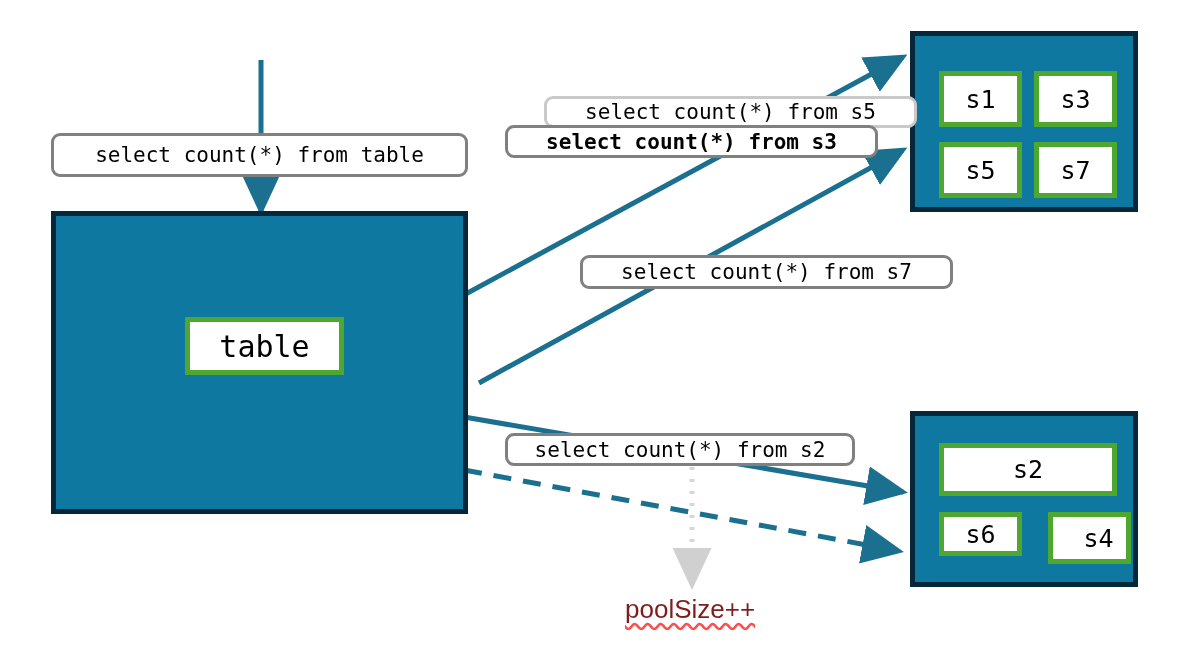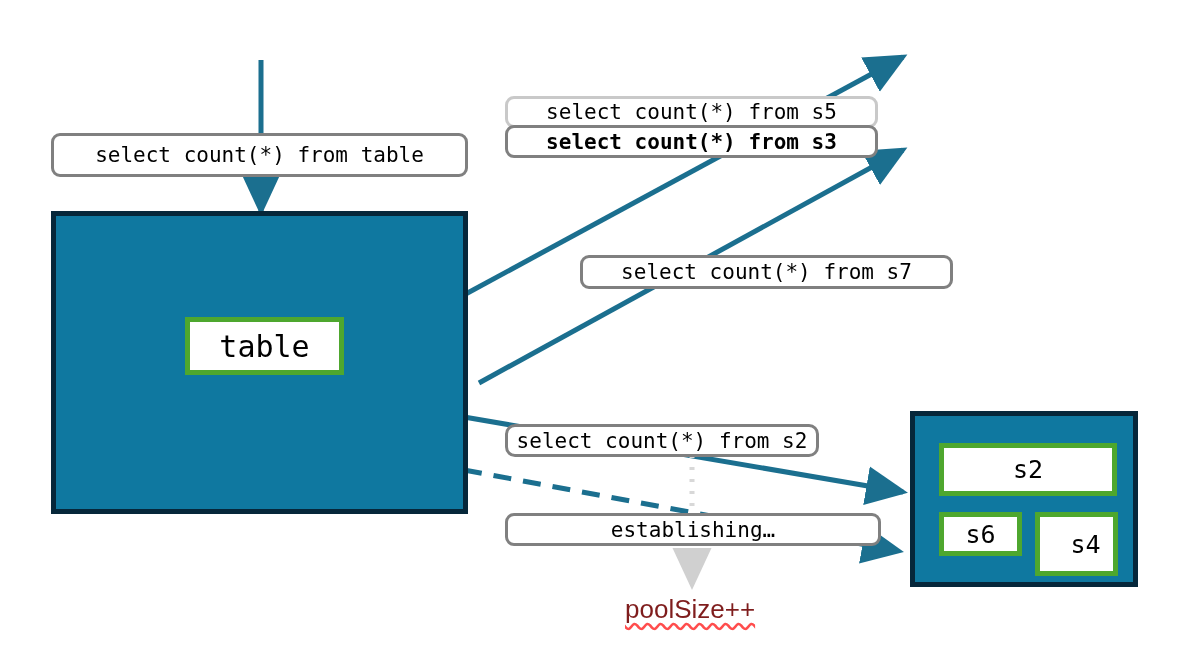--- a/index.html
+++ b/index.html
@@ -55,21 +55,21 @@
     border-radius: 9px;
     box-sizing: border-box;
     display: flex;
     align-items: center;
     justify-content: center;
     color: #000000;
     font-family: "DejaVu Sans Mono", "Liberation Mono", monospace;
     font-size: 21px;
     white-space: nowrap;
   }
-  .label-box.faded { border-color: #c9c9c9; z-index: 2; }
+  .label-box.faded { border-color: #c9c9c9; z-index: 2; margin-left: 39px; }
   .label-box.front { z-index: 4; }
 
   
   .ghost-text {
     position: absolute;
     font-family: "Liberation Sans", sans-serif;
     font-size: 26px;
     color: #7f1d1d;
     white-space: nowrap;
     text-decoration: underline wavy #ff4d4d;
@@ -108,50 +108,61 @@
   <div class="label-box" style="left:51px; top:110px; width:417px; height:44px;margin-top:23px;">
     <span>select count(*) from table</span>
   </div>
 
   <div class="panel" style="left:51px; top:211px; width:417px; height:303px;">
     <div class="node big" style="left:129px; top:101px; width:159px; height:58px;">
       <span>table</span>
     </div>
   </div>
 
+  <div class="panel" style="left:910px; top:31px; width:228px; height:181px;">
+    <div class="node mid" style="left:24px; top:35px; width:83px; height:56px;">
+      <span>s1</span>
+    </div>
+    <div class="node mid" style="left:119px; top:35px; width:83px; height:56px;">
+      <span>s3</span>
+    </div>
+    <div class="node mid" style="left:24px; top:106px; width:83px; height:56px;">
+      <span>s5</span>
+    </div>
+    <div class="node mid" style="left:119px; top:106px; width:83px; height:56px;">
+      <span>s7</span>
+    </div>
+  </div>
 
   <div class="panel" style="left:910px; top:411px; width:228px; height:176px;">
     <div class="node mid" style="left:24px; top:27px; width:178px; height:53px;align-items:center;">
       <span>s2</span>
     </div>
     <div class="node mid" style="left:24px; top:96px; width:83px; height:44px;">
       <span>s6</span>
     </div>
-    <div class="node mid" style="left:120px; top:96px; width:83px; height:64px;padding-left:18px;">
+    <div class="node mid" style="left:133px; top:96px; width:83px; height:52px;padding-left:18px;">
       <span>s4</span>
     </div>
   </div>
 
   <div class="label-box faded" style="left:505px; top:96px; width:373px; height:32px;">
     <span>select count(*) from s5</span>
   </div>
 
   <div class="label-box front" style="left:505px; top:125px; width:373px; height:33px;font-weight:bold;">
     <span>select count(*) from s3</span>
   </div>
 
   <div class="label-box front" style="left:580px; top:255px; width:373px; height:34px;">
     <span>select count(*) from s7</span>
   </div>
 
-  <div class="label-box front" style="left:505px; top:424px; width:314px; height:33px;border-radius:10px;">
+  <div class="label-box front" style="left:505px; top:433px; width:350px; height:33px;">
     <span>select count(*) from s2</span>
   </div>
 
-  <div class="label-box front" style="left:505px; top:513px; width:376px; height:33px;">
-    <span>establishing…</span>
-  </div>
 
   <div class="ghost-text" style="left:625px; top:594px;">
     <span>poolSize++</span>
   </div>
 
 </div>
 
 </body></html>

